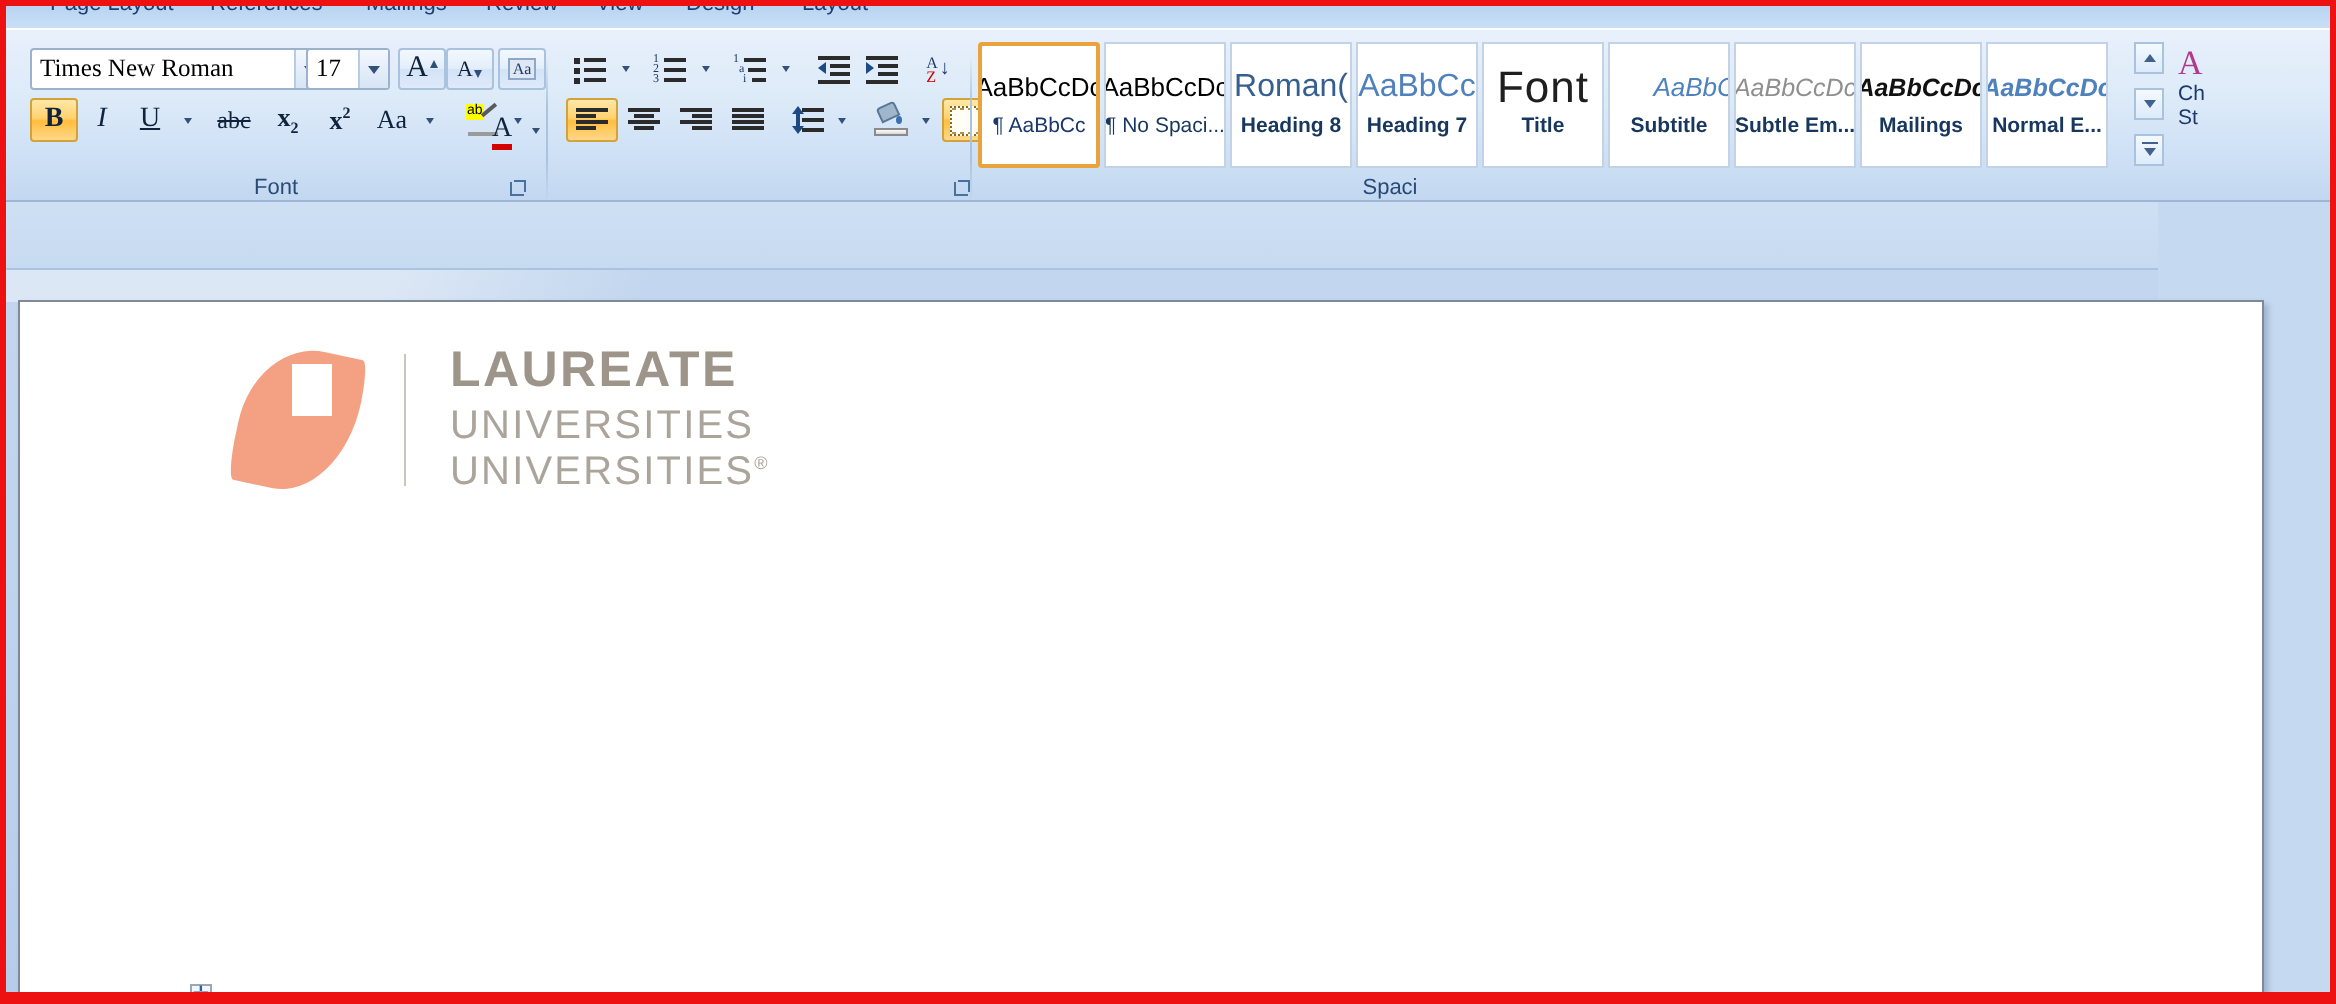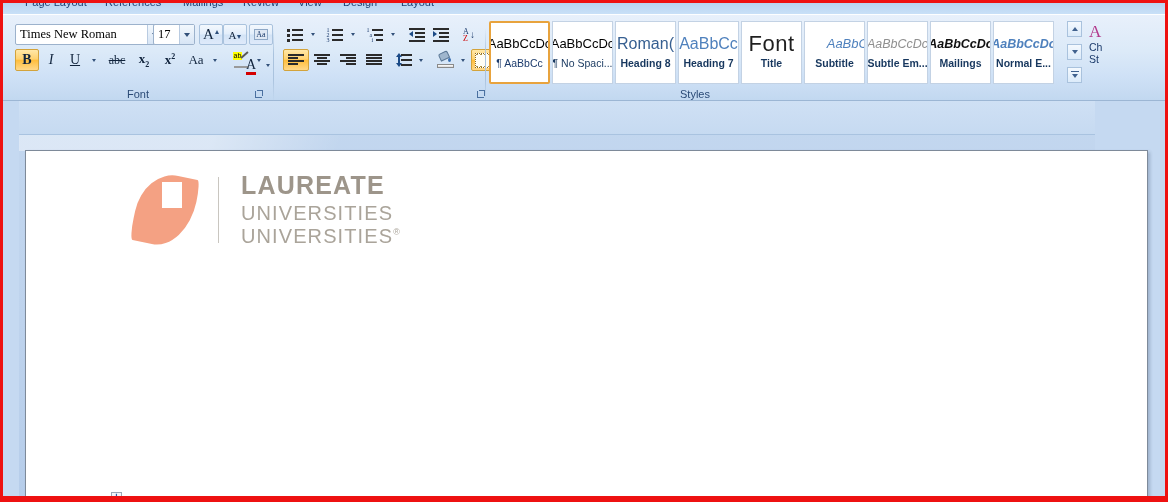--- a/index.html
+++ b/index.html
@@ -196,21 +196,21 @@
 
   .chgstyles{
     position:absolute; right:-2px; top:6px; width:32px;
     display:flex; flex-direction:column; align-items:flex-start;
     font-size:10.5px; color:#1b3a6b; line-height:12px;
   }
   .chgstyles .glyph{ font-family:"Liberation Serif",serif; font-size:17px; color:#b23a8c; line-height:18px;}
 
   
   .workspace {
-    position:absolute; left:16px; top:98px; width:1076px; height:398px;
+    position:absolute; left:0; top:98px; width:1076px; height:398px;
     background:linear-gradient(180deg,#c3d7ef 0%,#bed3ed 55%,#b6cdea 100%);
   }
   .ws-ruler {
     position:absolute; left:0; top:0; width:100%; height:34px;
     background:linear-gradient(180deg,#cfe0f4 0%,#c6daf1 100%);
     border-bottom:1px solid #a9c3e0;
   }
   .ws-sheen {
     position:absolute; left:0; top:34px; width:100%; height:16px;
     background:linear-gradient(110deg, rgba(255,255,255,.42) 0%, rgba(255,255,255,.42) 18%, rgba(255,255,255,0) 30%);
@@ -546,21 +546,21 @@
               <i class="arrow-dn2"></i>
             </div>
         </div>
 
         <div class="chgstyles" style="left:600px;">
           <span class="glyph">A</span>
           <span>Ch</span>
           <span>St</span>
         </div>
       </div>
-      <div class="group-label" style="left:-130px; right:auto; width:672px; text-align:center;">Styles</div>
+      <div class="group-label" style="left:-130px; right:auto; width:672px; text-align:center;">Spaci</div>
     </div>
   </div>
 
   <div class="workspace">
     <div class="ws-ruler"></div>
     <div class="ws-sheen"></div>
 
     <div class="page">
 
       <div class="logo">

